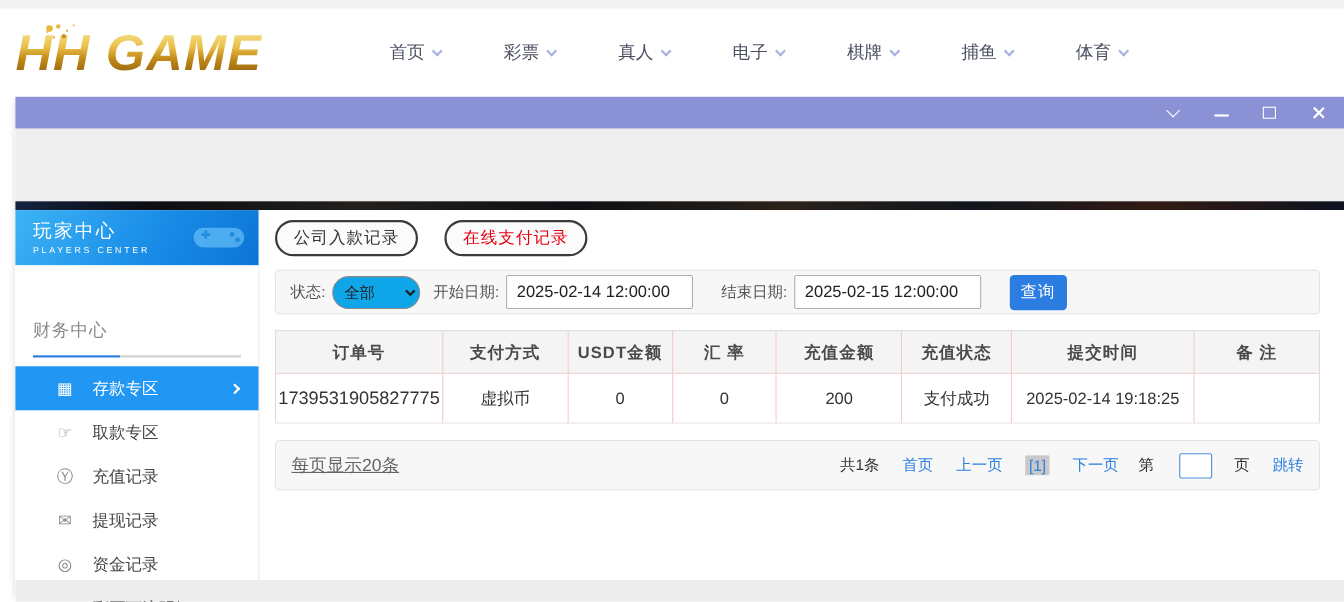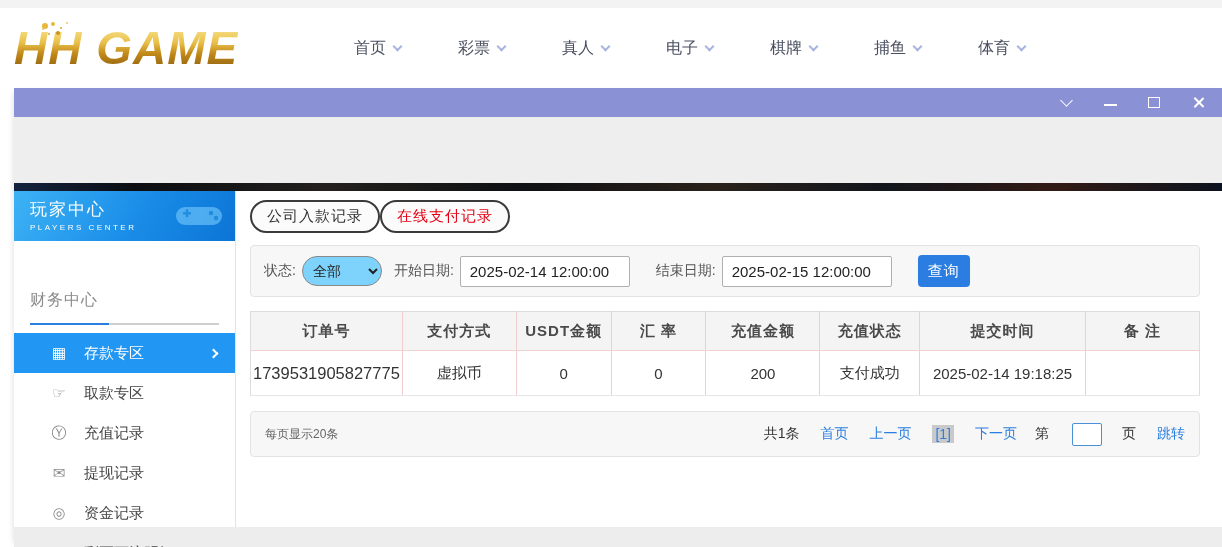--- a/index.html
+++ b/index.html
@@ -59,50 +59,50 @@
   .sb-item { height:40px; display:flex; align-items:center; padding-left:36px; cursor:pointer;
     font-size:15px; color:#454545; position:relative; }
   .sb-item .micon { width:18px; font-size:15px; color:#8b8b8b; margin-right:16px; text-align:center; }
   .sb-item.active { background:#2196f3; color:#fff; }
   .sb-item.active .micon { color:#fff; }
   .sb-arrow { position:absolute; right:18px; width:7px; height:7px; border-right:2px solid #fff;
     border-bottom:2px solid #fff; transform:rotate(-45deg); }
 
   .content { flex:1; padding:9px 22px 0 14px; background:#fff; }
 
-  .tab-row { display:flex; gap:0; margin-bottom:12px; }
+  .tab-row { display:flex; gap:24px; margin-bottom:12px; }
   .pill { height:33px; padding:0 15px; border:2px solid #3a3a3a; border-radius:17px;
     background:#fbfbfb; font-size:15px; color:#333; display:flex; align-items:center;
     cursor:pointer; letter-spacing:1px; }
   .pill.red { color:#e60012; }
 
-  .filter-panel { height:52px; background:#f7f7f7; border:1px solid #e3e3e3; border-radius:4px;
+  .filter-panel { height:41px; background:#f7f7f7; border:1px solid #e3e3e3; border-radius:4px;
     display:flex; align-items:center; padding:0 13px; margin-bottom:14px; }
   .flabel { font-size:14px; color:#555; margin-right:6px; white-space:nowrap; }
   .filter-panel select { width:80px; height:30px; font-size:14px; color:#222;
-    border:1px solid #8a8a8a; border-radius:15px; background:#7dd3fc; margin-right:12px; padding-left:6px;
+    border:1px solid #8a8a8a; border-radius:15px; background:#0ea5e9; margin-right:12px; padding-left:6px;
     font-family:"Liberation Sans","DejaVu Sans",sans-serif; }
   .filter-panel input { width:170px; height:31px; border:1px solid #b0b0b0; border-radius:2px;
     font-size:15px; color:#222; padding:0 9px; margin-right:26px;
     font-family:"Liberation Sans","DejaVu Sans",sans-serif; }
   .btn-search { width:52px; height:32px; background:#2b7de2; color:#fff; font-size:15px;
     border:none; border-radius:4px; cursor:pointer; letter-spacing:1px;
     font-family:"Liberation Sans","DejaVu Sans",sans-serif; }
 
   table.records { width:100%; border-collapse:collapse; border:1px solid #dcdcdc; }
   .records th { height:39px; background:#f4f4f4; font-size:15px; color:#4a4a4a; font-weight:bold;
     border-right:1px solid #f2cdcd; border-bottom:1px solid #f0d2d2; letter-spacing:1px; }
   .records td { height:45px; background:#fff; font-size:15px; color:#333; text-align:center;
     border-right:1px solid #f2cdcd; border-bottom:1px solid #e6e6e6; }
   .records th:last-child,.records td:last-child { border-right:none; }
   .records td.order-no { font-size:16.5px; padding:0 2px; }
 
   .page-panel { height:46px; background:#f7f7f7; border:1px solid #e3e3e3; border-radius:4px;
     margin-top:15px; display:flex; align-items:center; justify-content:space-between; padding:0 14px; }
-  .page-size { font-size:12px; color:#666; }
+  .page-size { font-size:16px; color:#666;text-decoration:underline; }
   .pager { display:flex; align-items:center; gap:21px; font-size:14px; }
   .pager .dark { color:#333; }
   .pager a { color:#2b7fe0; text-decoration:none; cursor:pointer; }
   .pager .current { color:#2b7fe0; background:#c9c9c9; padding:1px 3px; }
   .pager input { width:30px; height:23px; border:1px solid #4a90d9; border-radius:2px;
     font-size:14px; text-align:center; margin:0 2px;
     font-family:"Liberation Sans","DejaVu Sans",sans-serif; }
   .pager .dark.tight { margin-left:-3px; }
 
   .bottom-band { height:20px; background:#ededed; }

